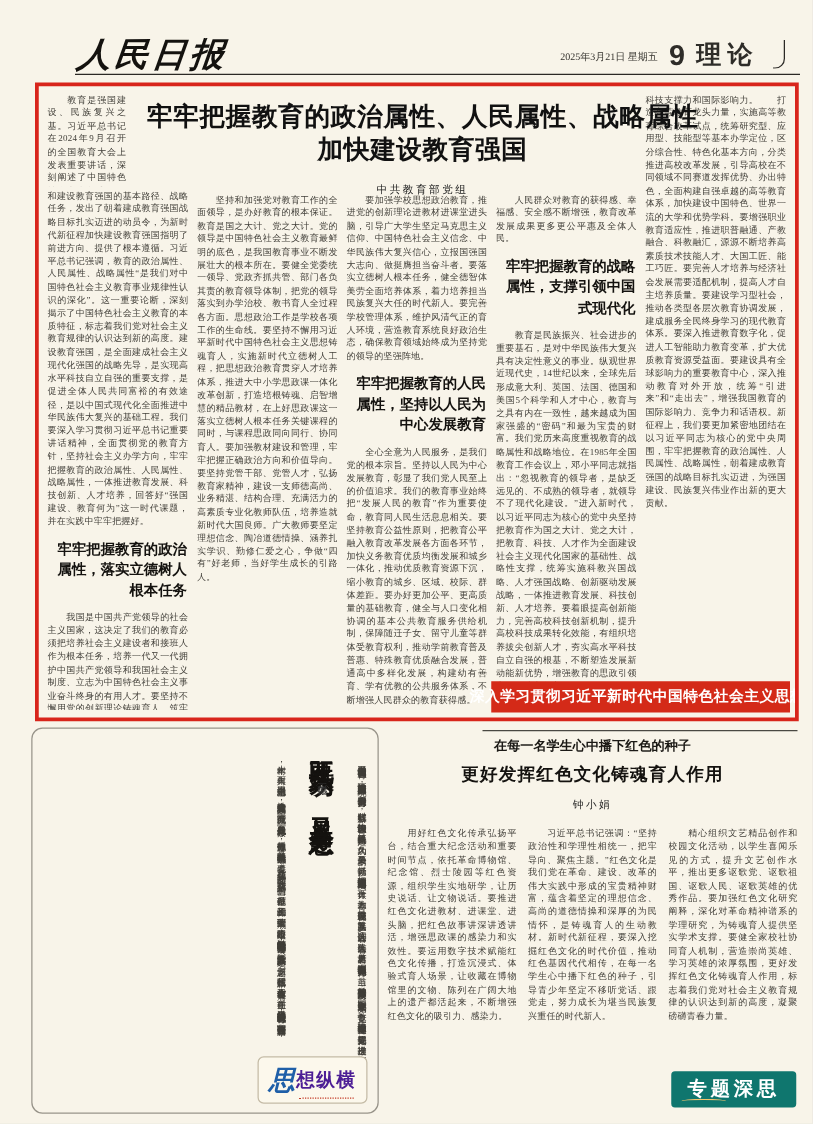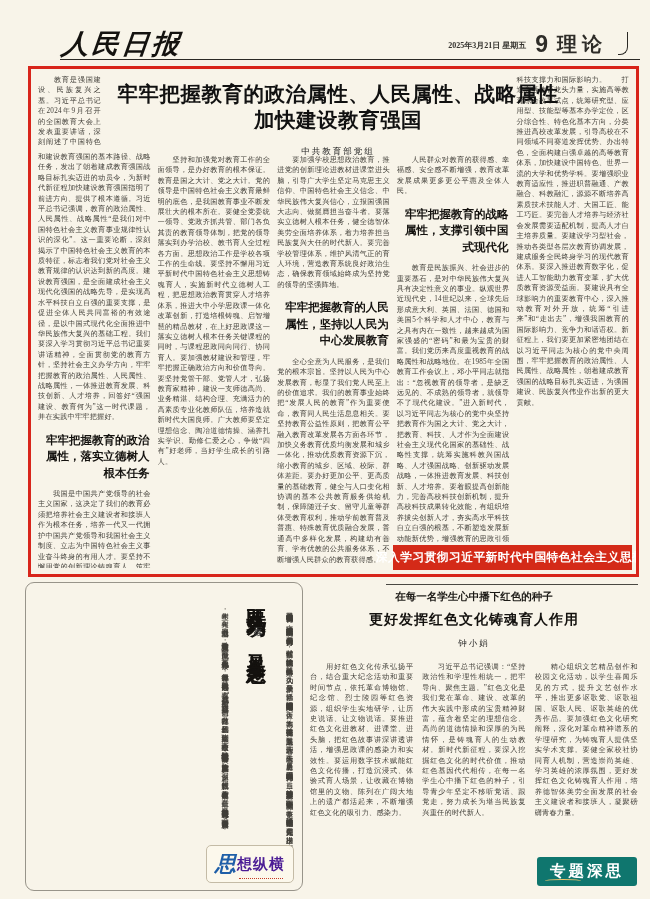--- a/index.html
+++ b/index.html
@@ -4,21 +4,21 @@
 <style>
   html,body{margin:0;padding:0;background:#e8e6de;}
   .page{position:relative;width:650px;height:899px;background:#f8f4e9;overflow:hidden;
         font-family:"Liberation Serif",serif;color:#2e2c28;}
   
   .masthead{position:absolute;left:0;top:0;width:650px;height:64px;}
   .logo{position:absolute;left:62px;top:26px;font-size:27px;font-weight:bold;
         font-style:italic;letter-spacing:3px;transform:skewX(-6deg);color:#14120f;}
   .mast-rule{position:absolute;left:60px;right:10px;top:59px;border-top:1.4px solid #2b2925;}
   .mast-right{position:absolute;right:22px;top:32px;display:flex;align-items:flex-end;gap:9px;}
-  .m-date{font-size:8px;color:#35332e;padding-bottom:4px;font-weight:bold;}
+  .m-date{font-size:8px;color:#35332e;padding-bottom:4px;}
   .m-pageno{font-size:23px;font-weight:bold;font-family:"Liberation Sans",sans-serif;line-height:22px;}
   .m-section{font-size:20px;font-weight:bold;letter-spacing:5px;line-height:22px;}
   .hook{width:9px;height:22px;border-right:1.6px solid #2b2925;border-bottom:1.6px solid #2b2925;
         border-bottom-right-radius:8px;margin-left:2px;}
   
   .main-box{position:absolute;left:28px;top:66px;width:611px;height:511px;
             border:3px solid #d8251b;box-sizing:border-box;padding:6px 7px;overflow:hidden;}
   .headline-wrap{position:absolute;left:68px;top:12px;width:478px;text-align:center;z-index:3;}
   .headline-wrap h1{margin:0;font-family:Liberation Serif, serif;font-weight:bold;
             font-size:20.5px;line-height:26px;letter-spacing:0.5px;color:#111;}
@@ -141,21 +141,21 @@
   </section>
 
   <section class="right-box">
     <div class="rb-rule"></div>
     <div class="kicker">在每一名学生心中播下红色的种子</div>
     <h2>更好发挥红色文化铸魂育人作用</h2>
     <div class="r-byline">钟小娟</div>
     <div class="rcols">
       <div class="rcol">　　用好红色文化传承弘扬平台，结合重大纪念活动和重要时间节点，依托革命博物馆、纪念馆、烈士陵园等红色资源，组织学生实地研学，让历史说话、让文物说话。要推进红色文化进教材、进课堂、进头脑，把红色故事讲深讲透讲活，增强思政课的感染力和实效性。要运用数字技术赋能红色文化传播，打造沉浸式、体验式育人场景，让收藏在博物馆里的文物、陈列在广阔大地上的遗产都活起来，不断增强红色文化的吸引力、感染力。</div>
       <div class="rcol">　　习近平总书记强调：“坚持政治性和学理性相统一，把牢导向、聚焦主题。”红色文化是我们党在革命、建设、改革的伟大实践中形成的宝贵精神财富，蕴含着坚定的理想信念、高尚的道德情操和深厚的为民情怀，是铸魂育人的生动教材。新时代新征程，要深入挖掘红色文化的时代价值，推动红色基因代代相传，在每一名学生心中播下红色的种子，引导青少年坚定不移听党话、跟党走，努力成长为堪当民族复兴重任的时代新人。</div>
-      <div class="rcol">　　精心组织文艺精品创作和校园文化活动，以学生喜闻乐见的方式，提升文艺创作水平，推出更多讴歌党、讴歌祖国、讴歌人民、讴歌英雄的优秀作品。要加强红色文化研究阐释，深化对革命精神谱系的学理研究，为铸魂育人提供坚实学术支撑。要健全家校社协同育人机制，营造崇尚英雄、学习英雄的浓厚氛围，更好发挥红色文化铸魂育人作用，培养德智体美劳全面发展的社会主义建设者和接班人，凝聚磅礴青春力量。</div>
+      <div class="rcol">　　精心组织文艺精品创作和校园文化活动，以学生喜闻乐见的方式，提升文艺创作水平，推出更多讴歌党、讴歌祖国、讴歌人民、讴歌英雄的优秀作品。要加强红色文化研究阐释，深化对革命精神谱系的学理研究，为铸魂育人提供坚实学术支撑。要健全家校社协同育人机制，营造崇尚英雄、学习英雄的浓厚氛围，更好发挥红色文化铸魂育人作用，标志着我们党对社会主义教育规律的认识达到新的高度，凝聚磅礴青春力量。</div>
     </div>
     <div class="zt-label">
       <span>专题深思</span>
       <i></i>
     </div>
   </section>
 
 </div>
 
 </body></html>

